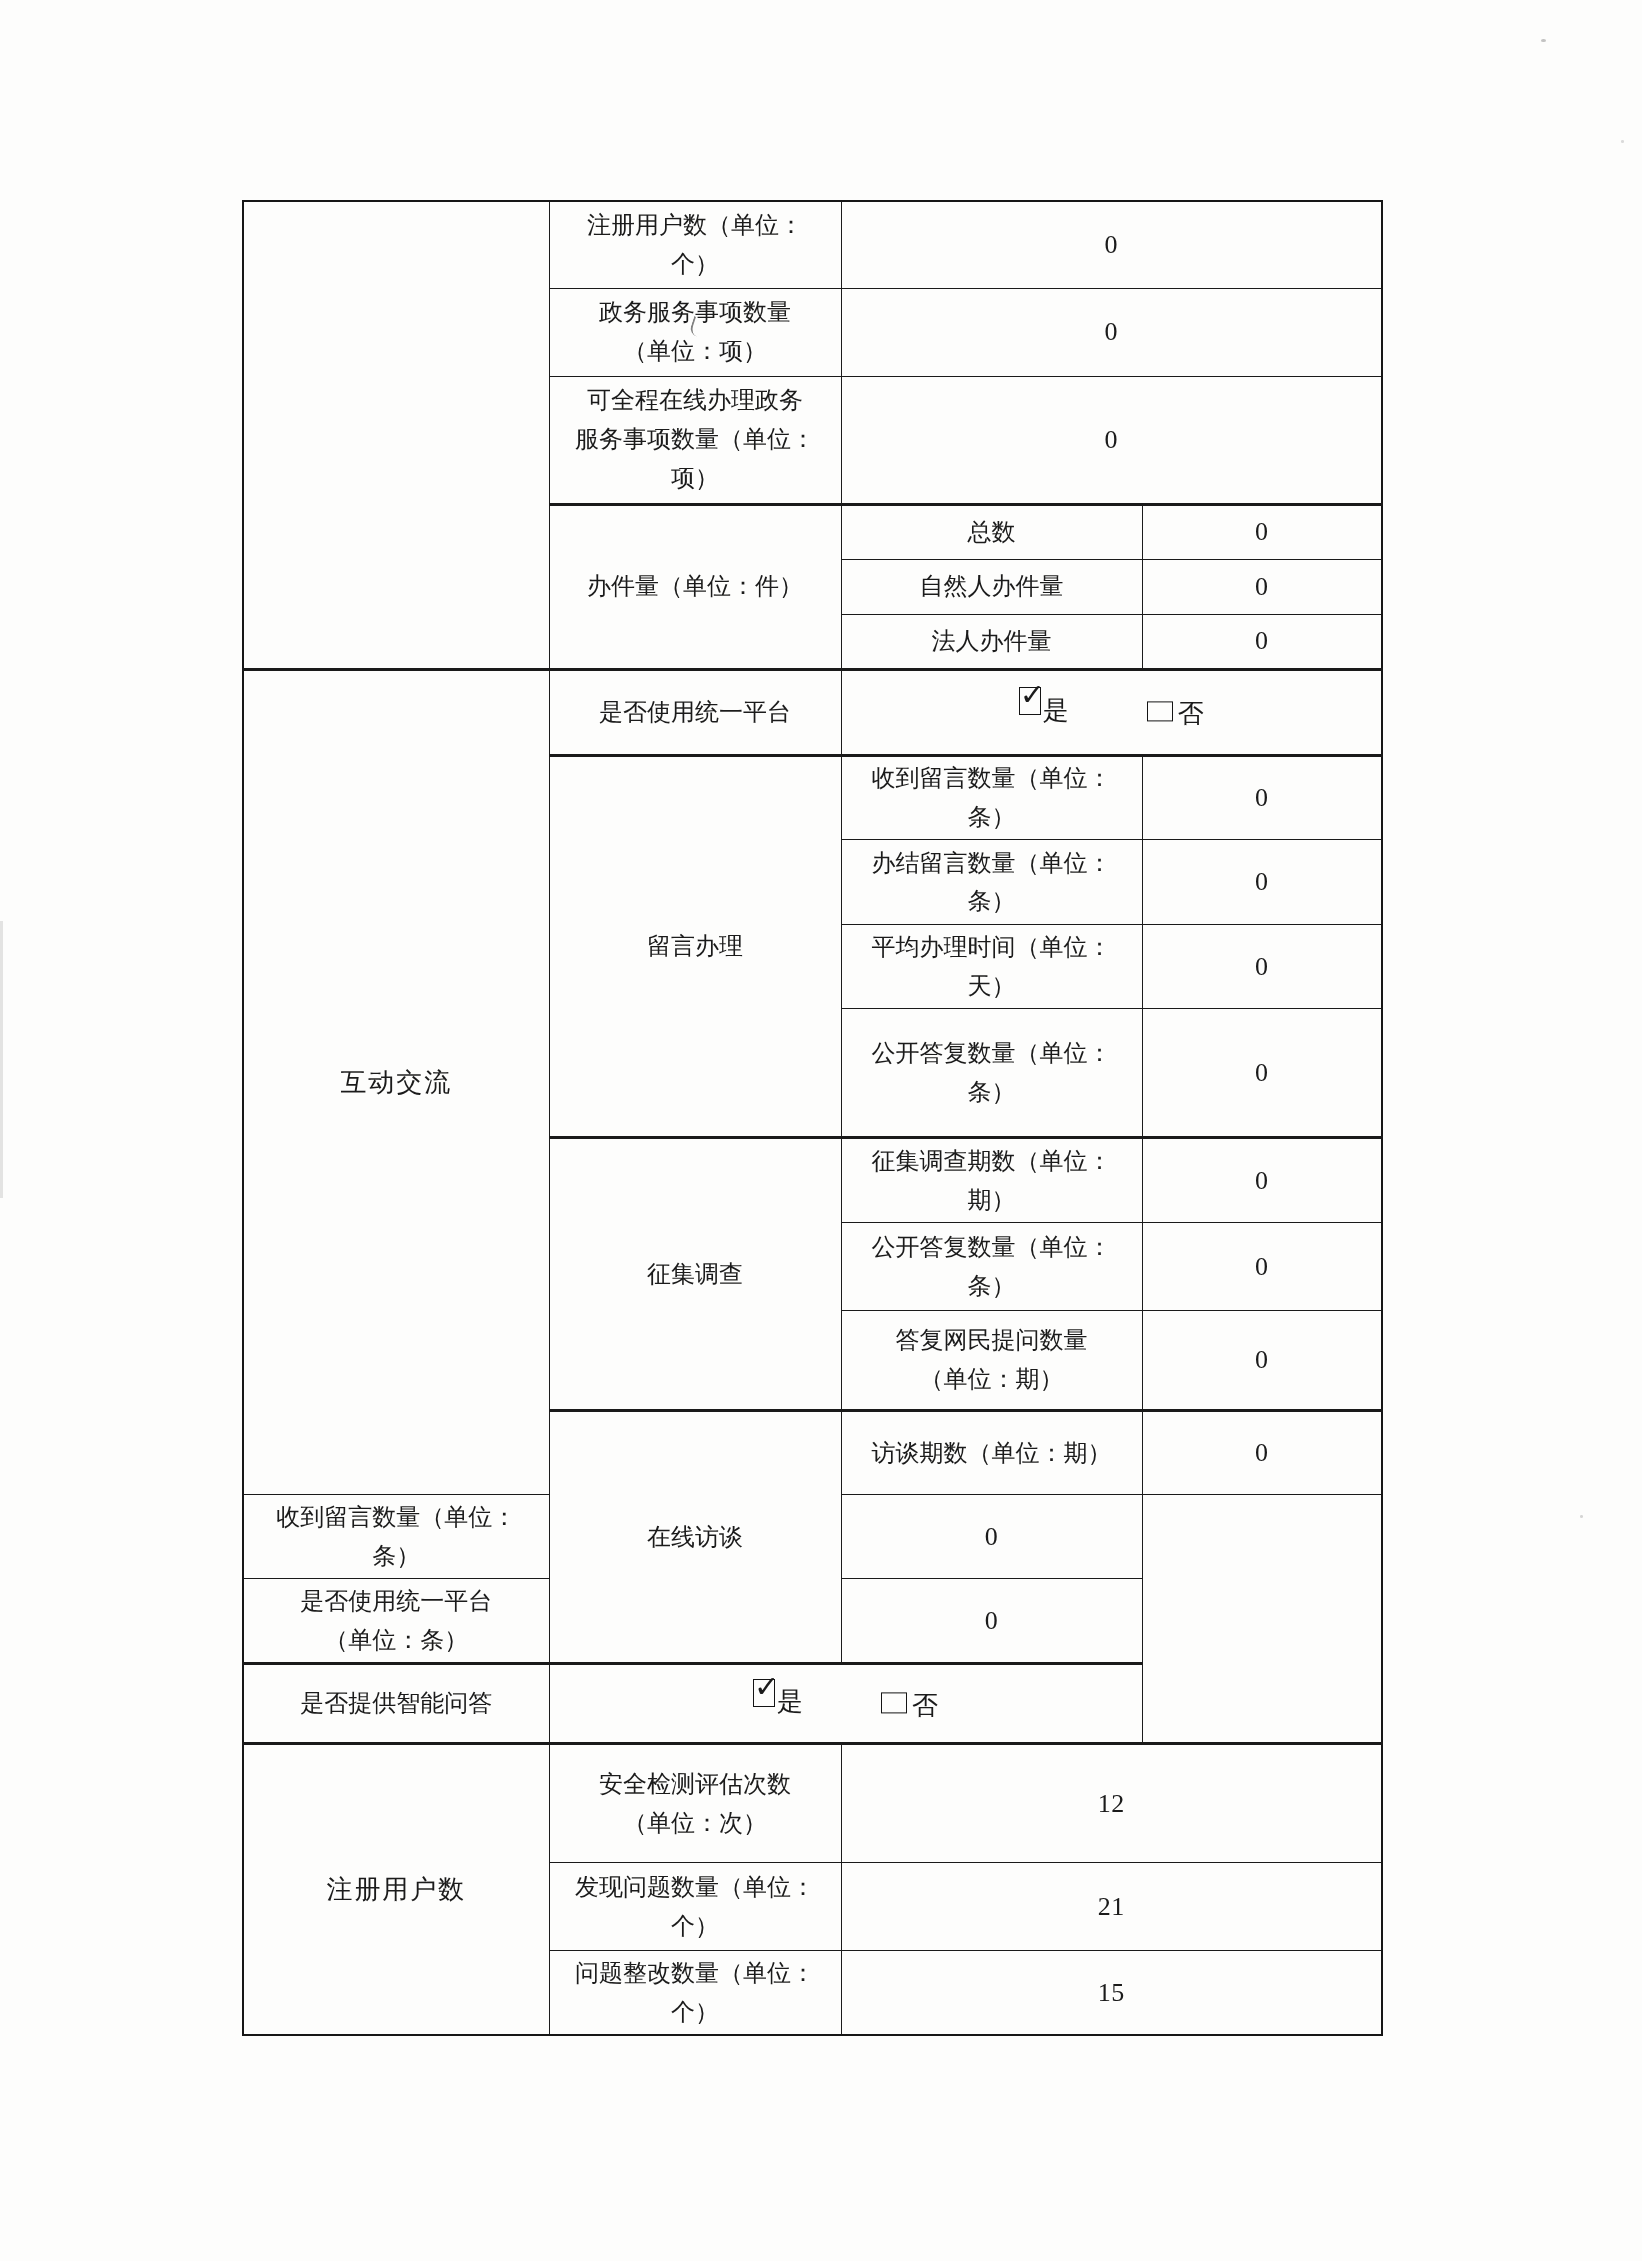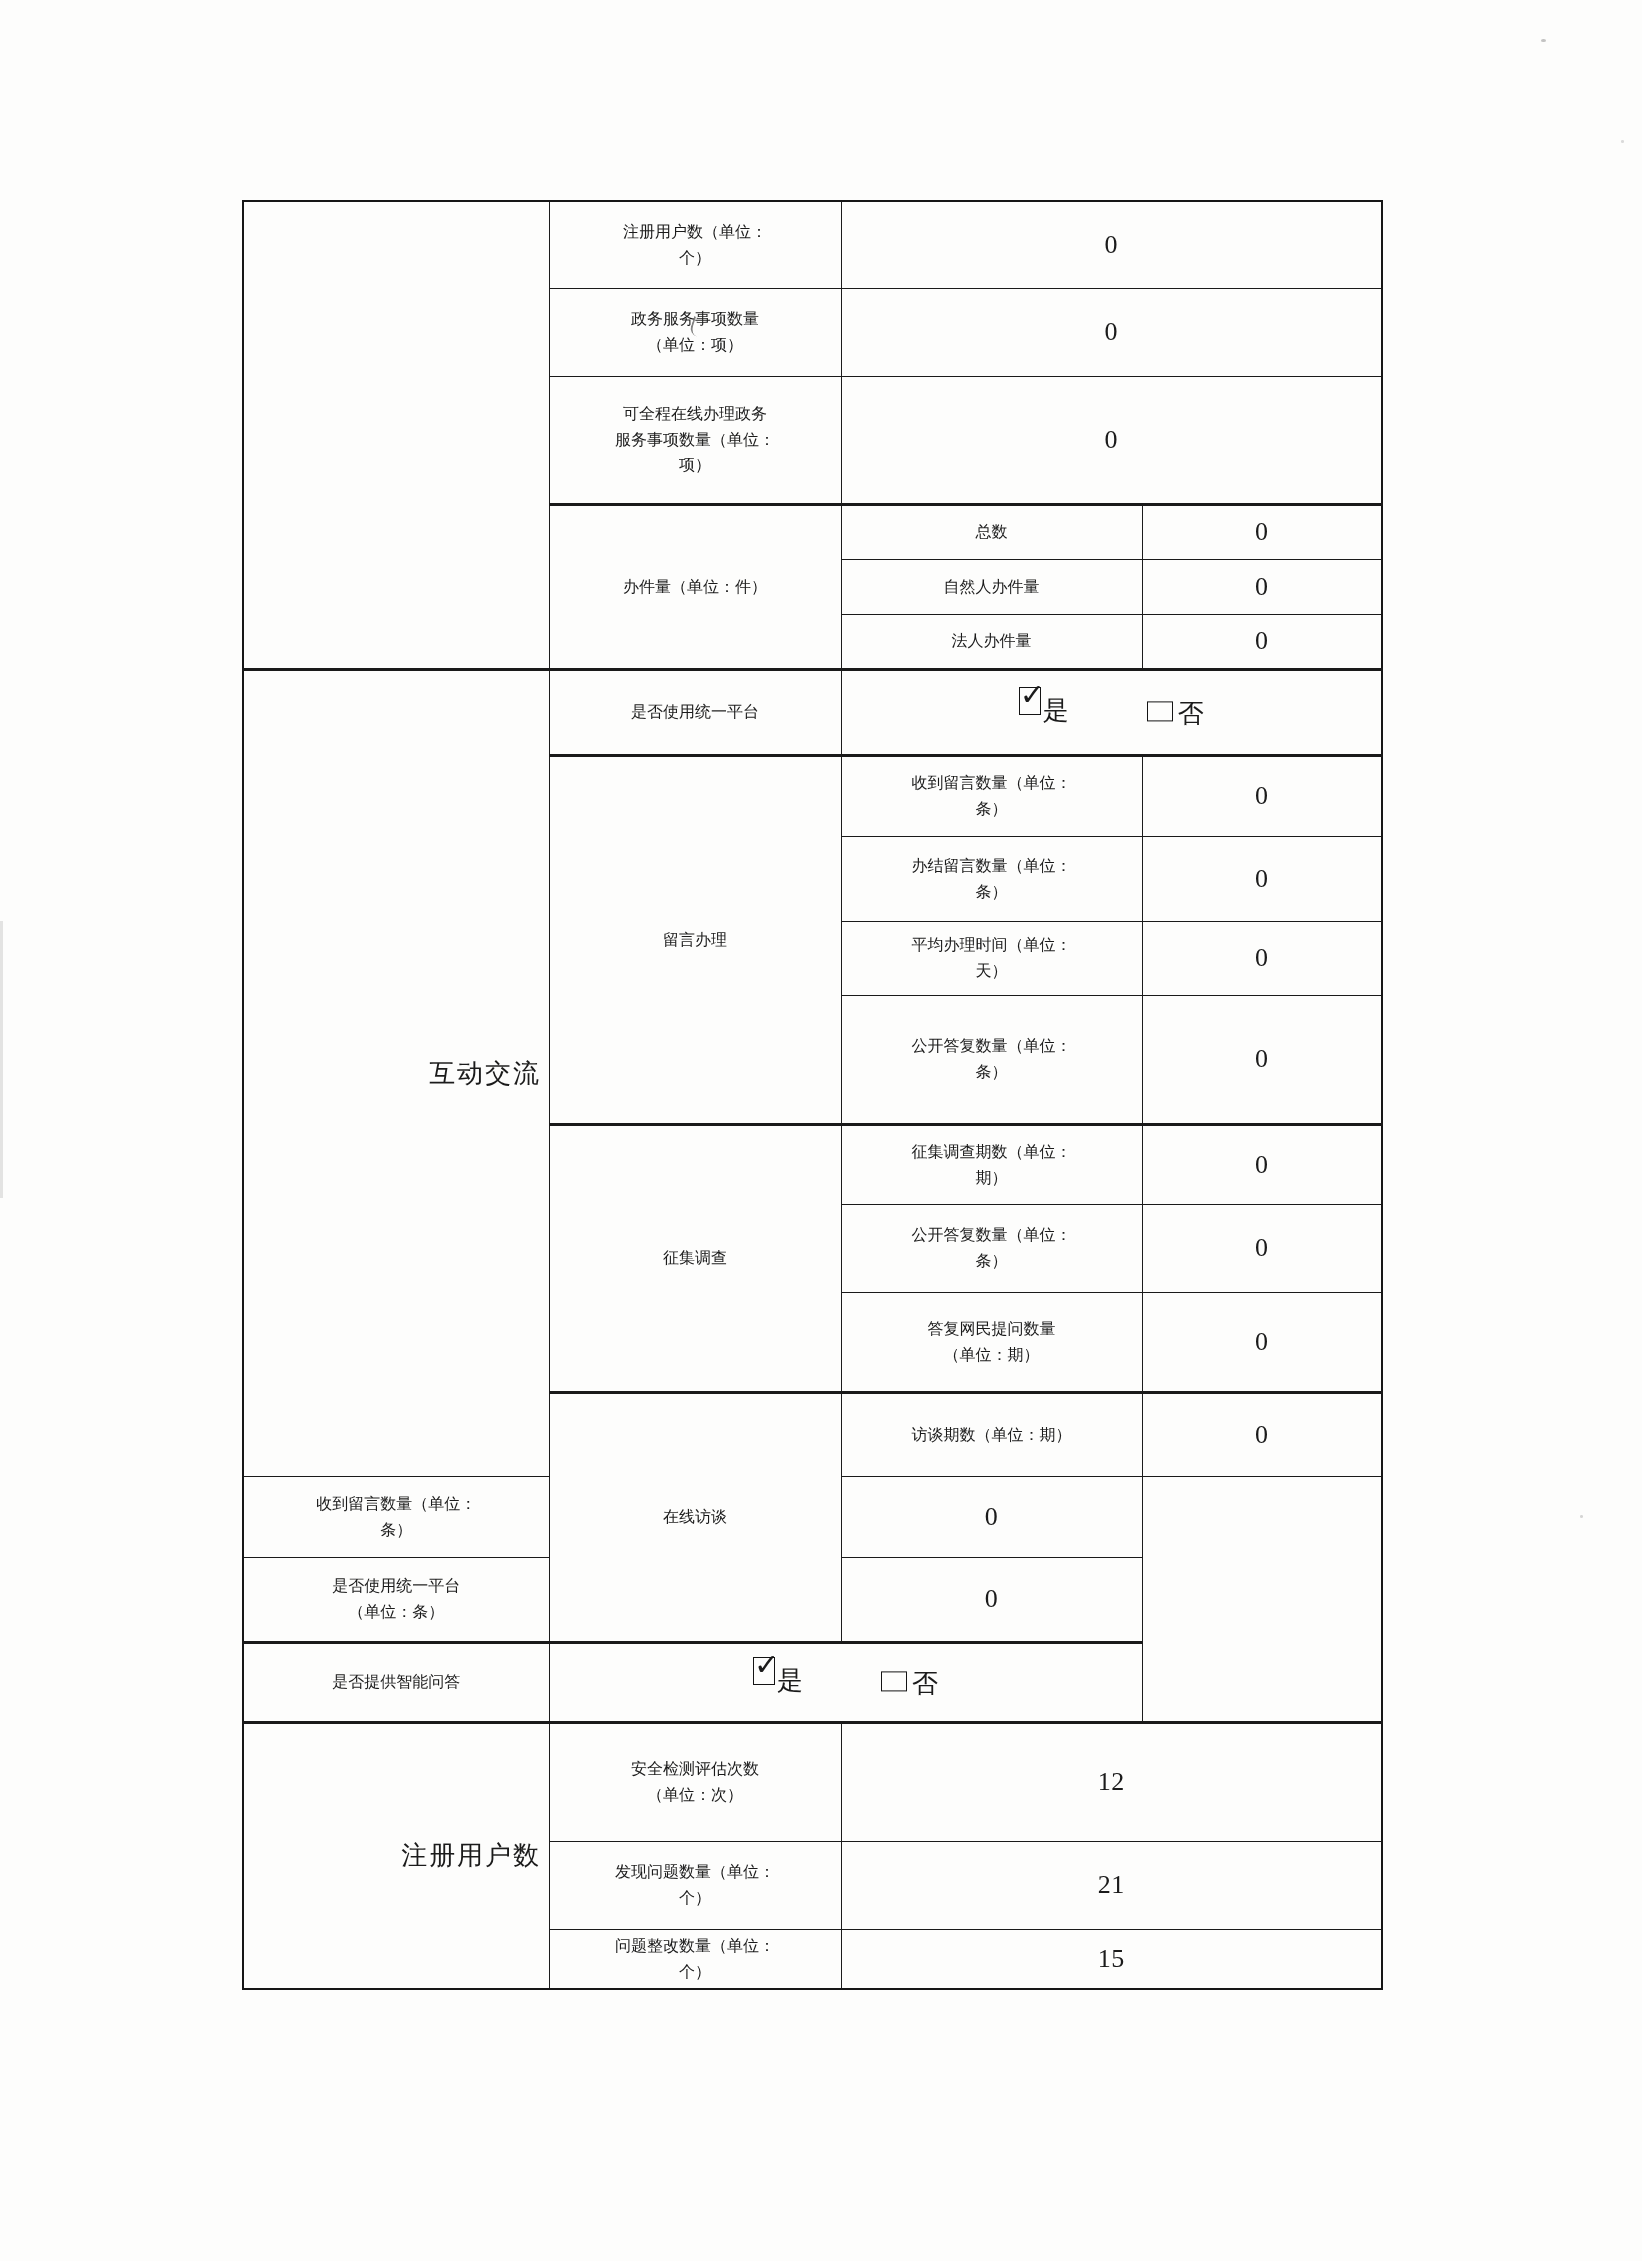--- a/index.html
+++ b/index.html
@@ -25,22 +25,22 @@
     border-top: 1.9px solid #1a1a1a;
     border-bottom: 1.9px solid #1a1a1a;
     vertical-align: middle;
     text-align: center;
     padding: 2.6px 7.7px;
     overflow: hidden;
   }
   tr.secdiv td { border-top-width: 3.9px; }
   tr.thicktop td { border-top-width: 3.2px; }
 
-  td.sec  { font-size: 26px; letter-spacing: 1.9px; text-align: right; }
-  td.lbl  { font-size: 16px; line-height: 1.62; white-space: pre-line; margin-top: 26px; }
+  td.sec  { font-size: 26px; letter-spacing: 1.9px; }
+  td.lbl  { font-size: 24px; line-height: 1.62; white-space: pre-line; margin-top: 26px; }
   td.val  { font-size: 26px; letter-spacing: 0.6px; }
 
   td.cbcell { font-size: 26px; padding: 0; }
   .opt { display: inline-flex; align-items: center; }
   .opt + .opt { margin-left: 72px; }
   .cb {
     box-sizing: border-box;
     display: inline-block;
     border: 1.9px solid #141414;
     position: relative;

